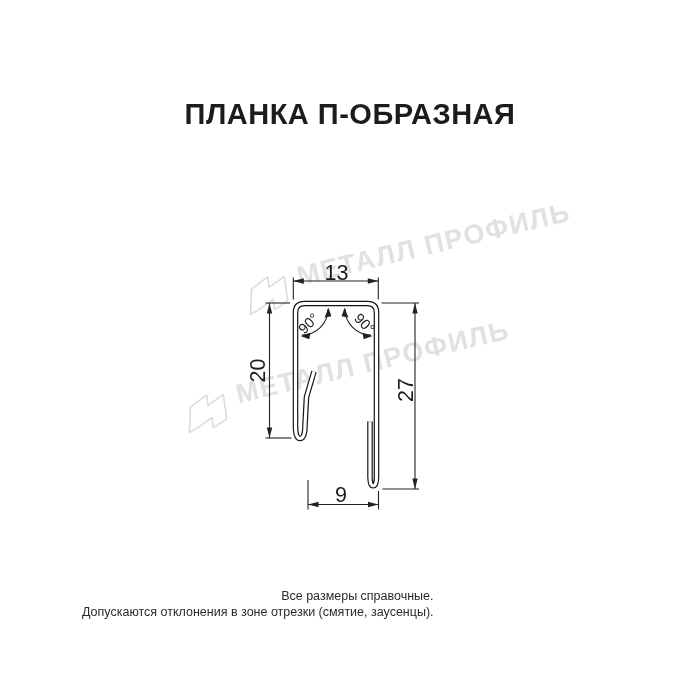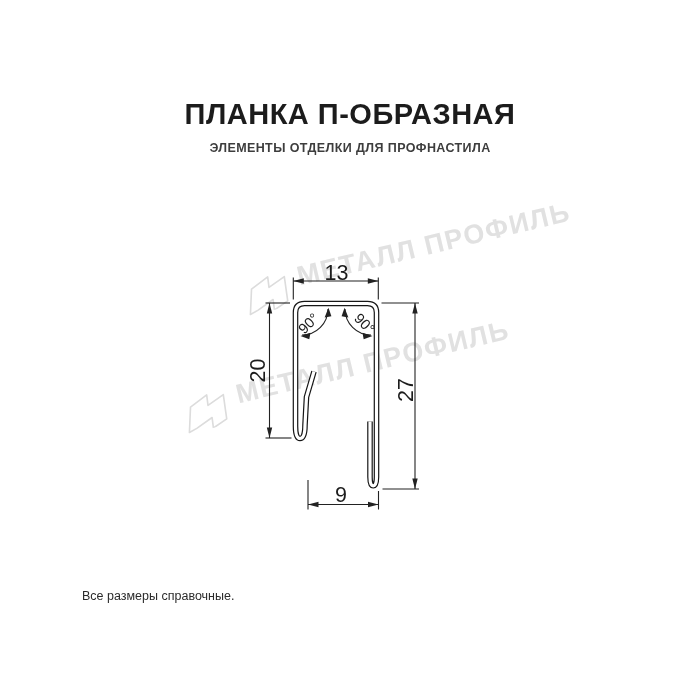--- a/index.html
+++ b/index.html
@@ -54,21 +54,20 @@
 </style>
 </head>
 <body>
 
 <div class="page">
 
   <div class="header">
     <div class="title">
       <div>ПЛАНКА П-ОБРАЗНАЯ</div>
     </div>
-    <div class="subtitle">ЭЛЕМЕНТЫ ОТДЕЛКИ ДЛЯ ПРОФНАСТИЛА</div>
   </div>
 
   <div class="wm wm-a">
     <svg width="49" height="36" viewBox="0 0 40 31">
       <path d="M2,30 L8,9 L24,2 L23,11 L38,5 L36,26 L23,31 L24,22 L9,28 Z" fill="none" stroke="#dcdcdc" stroke-width="1.4" stroke-linejoin="round"></path>
     </svg>
     <span class="wm-text">МЕТАЛЛ ПРОФИЛЬ</span>
   </div>
 
   <div class="wm wm-b">
@@ -141,15 +140,16 @@
         Q 305,438.5 300,438.5 Q 295.5,438.5 295.5,426
         L 295.5,312.5 Q 295.5,303.5 304.5,303.5
         L 367.5,303.5 Q 376.5,303.5 376.5,312.5
         L 376.5,477 Q 376.5,485.8 373.2,485.8 Q 370,485.8 370,477
         L 370,421.5"></path>
     </g>
   </svg>
 
   <div class="footer">
     <div>Все размеры справочные.</div>
+    <div>Допускаются отклонения в зоне отрезки (смятие, заусенцы).</div>
   </div>
 
 </div>
 
 </body></html>

